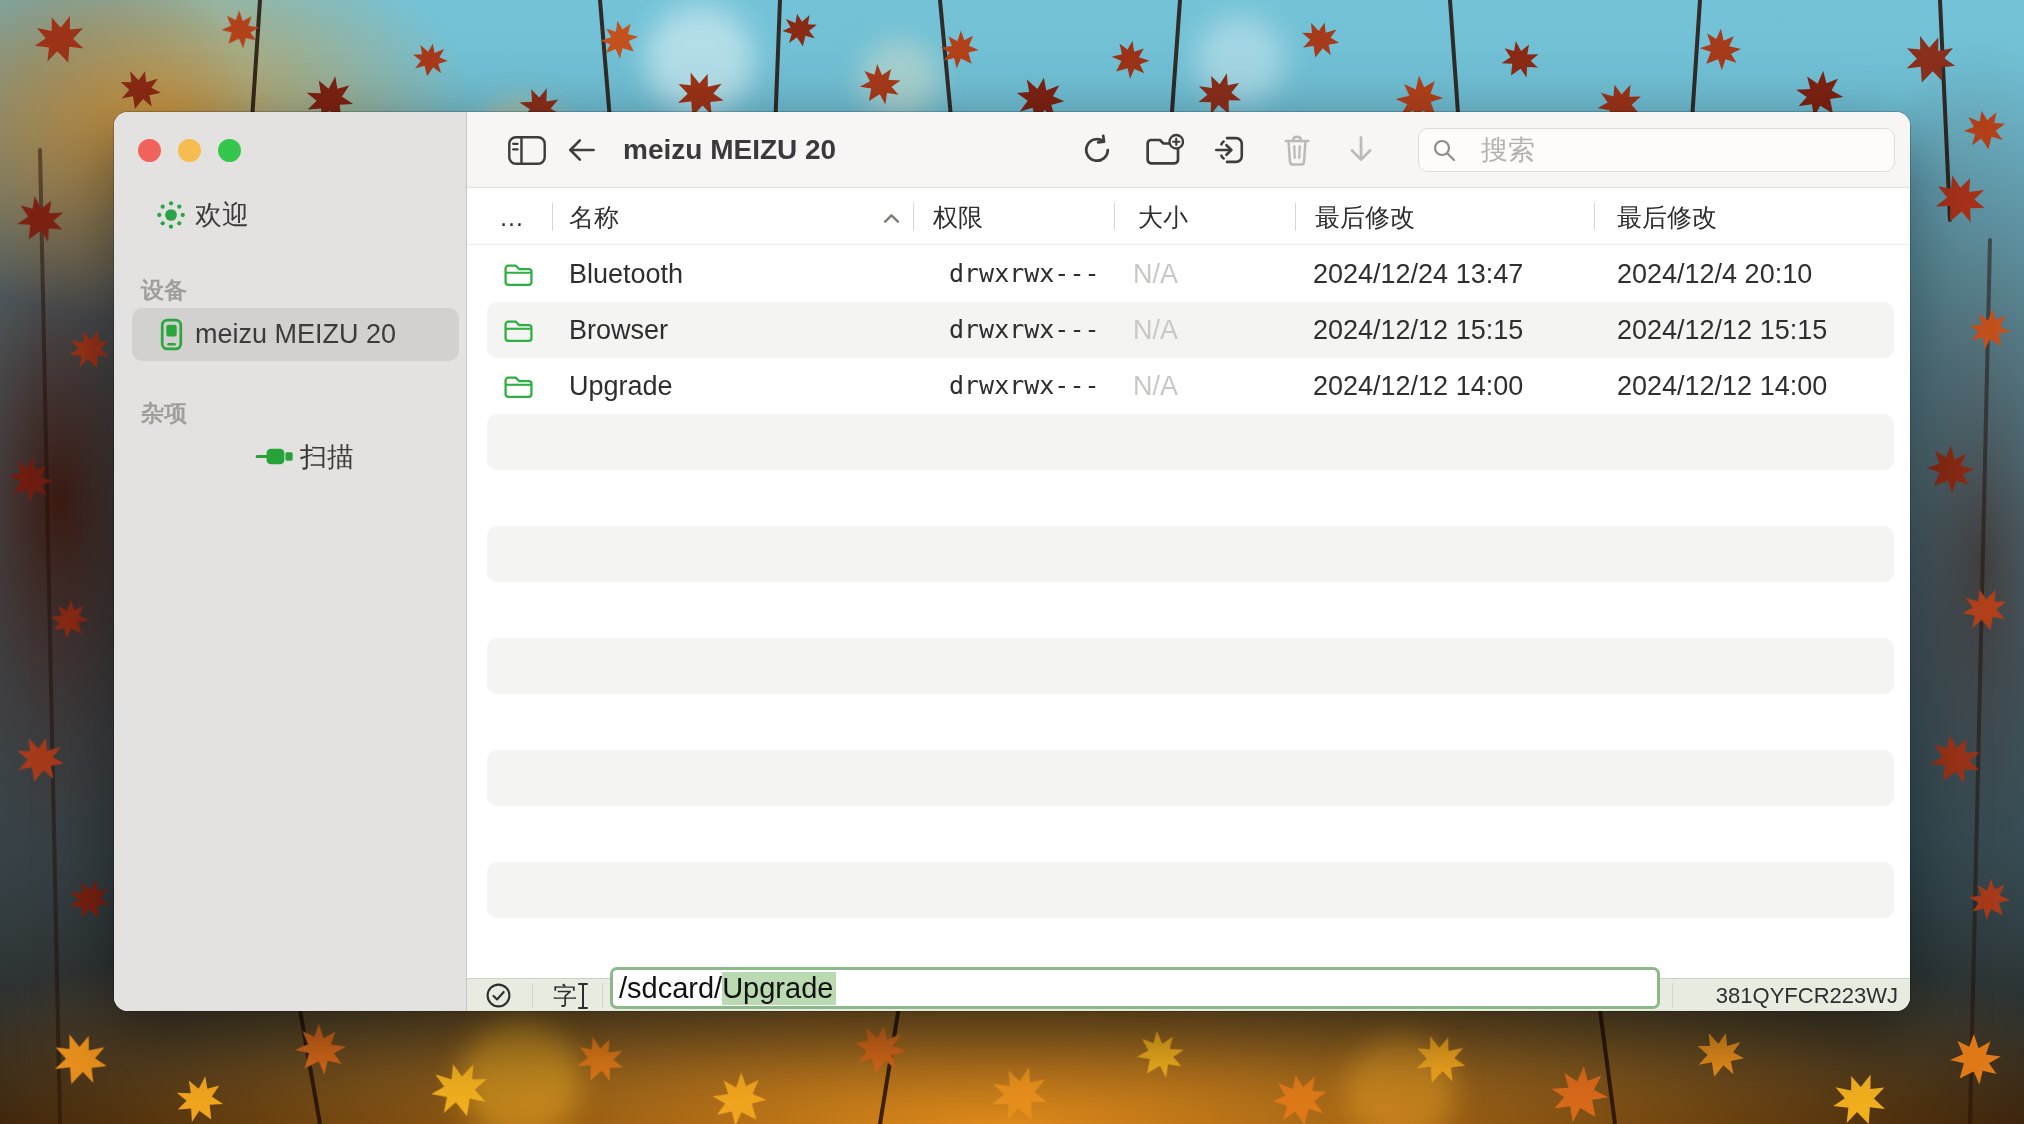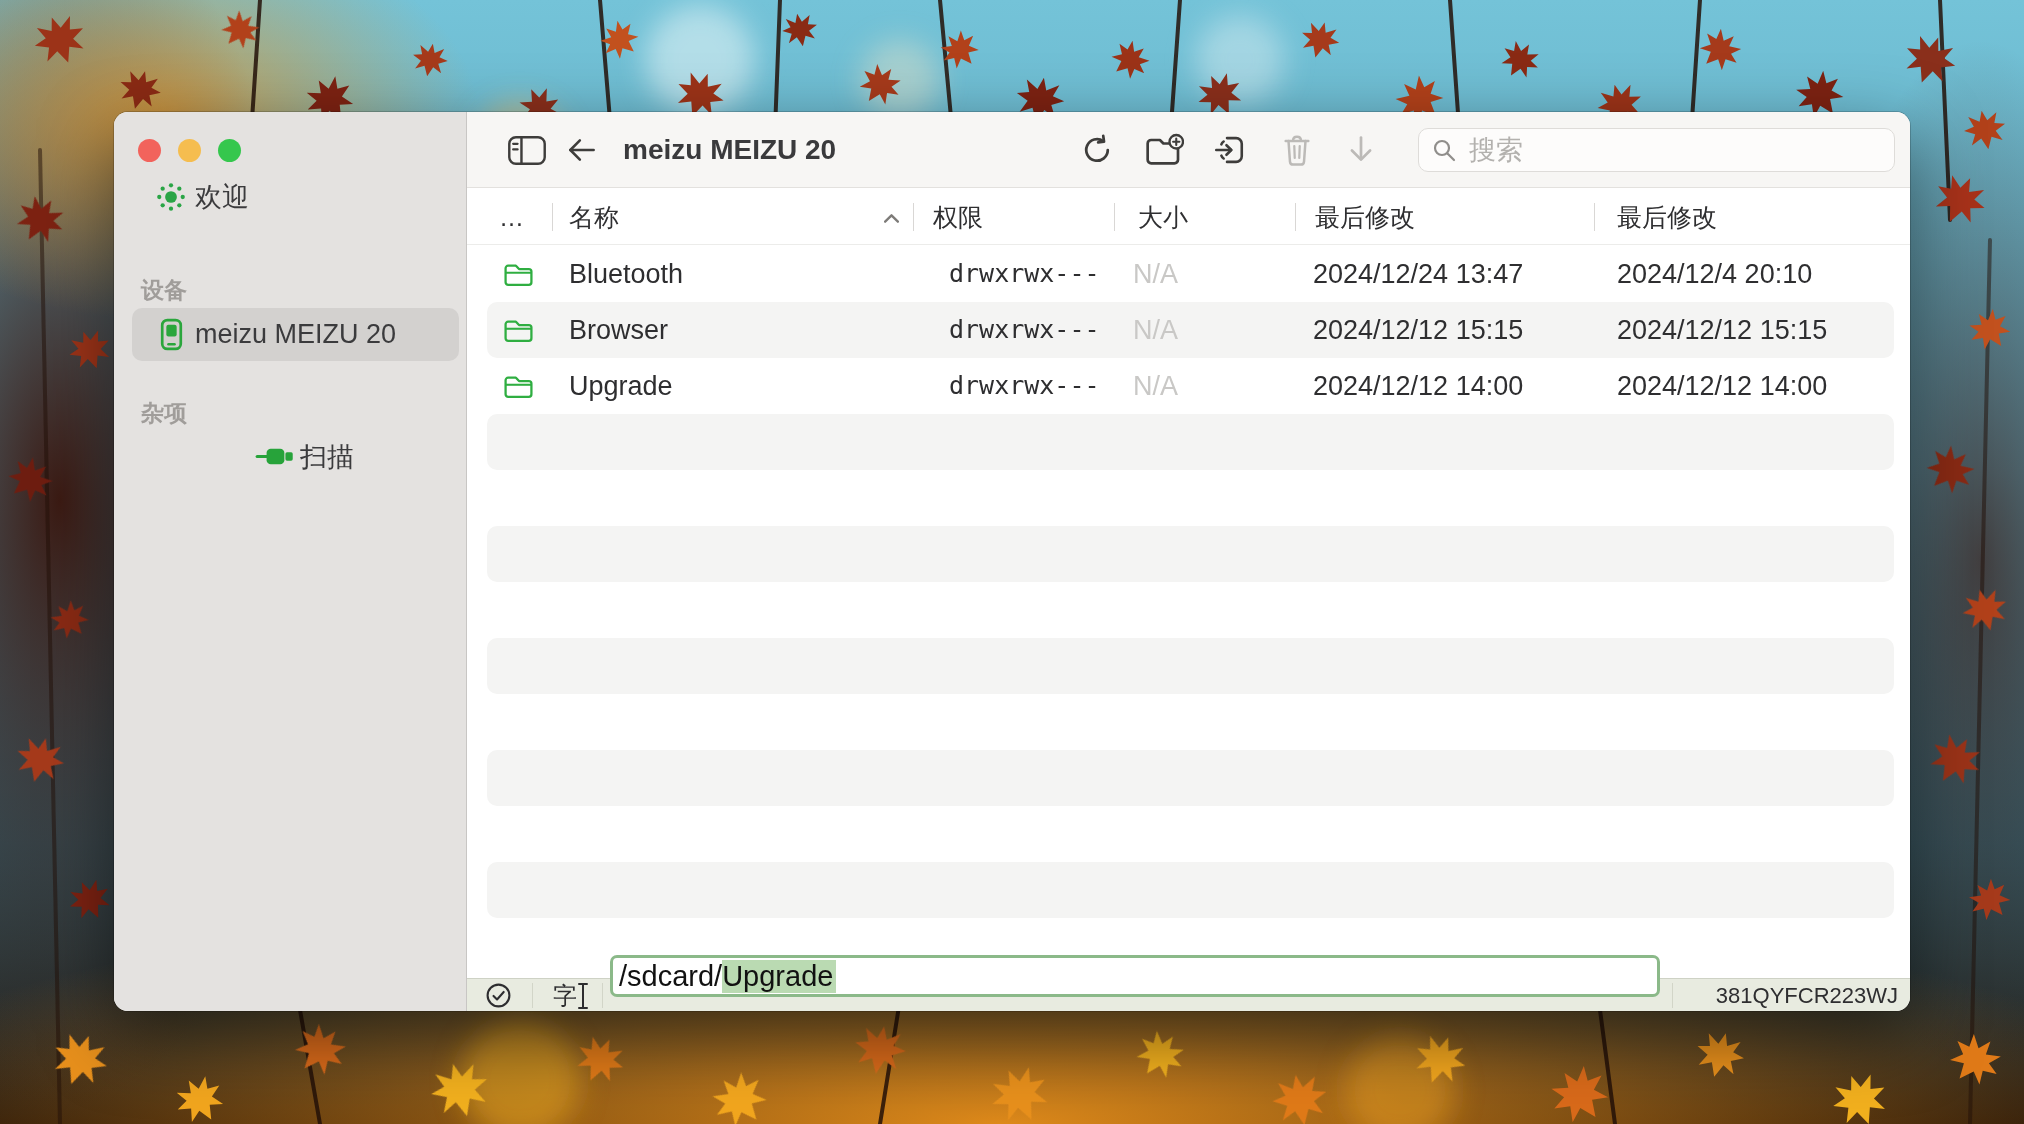--- a/index.html
+++ b/index.html
@@ -23,42 +23,42 @@
   .traffic { position:absolute; left:24px; top:27px; display:flex; gap:17px; }
   .tl { width:23px; height:23px; border-radius:50%; display:inline-block; }
   .tl.red    { background:#f2635c; }
   .tl.yellow { background:#f5bd4f; }
   .tl.green  { background:#35c74d; }
 
   .side-item { position:absolute; left:18px; width:327px; height:53px; border-radius:10px;
                display:flex; align-items:center; color:#3b3b3d; font-size:27px; cursor:default; }
   .side-item .sicon { width:46px; margin-left:16px; display:flex; justify-content:center; }
   .side-item .slabel { margin-left:1px; }
-  .side-item.welcome  { top:58px; }
+  .side-item.welcome  { top:76px; }
   .side-item.selected { top:196px; background:#d3d1cf; }
   .side-item.scan     { top:318px;justify-content:center; }
   .side-header { position:absolute; left:27px; color:#a09d9a; font-size:23px; font-weight:600; }
   .side-header.devices { top:163px; }
   .side-header.misc    { top:286px; }
 
   
   .main { position:absolute; left:353px; top:0; width:1443px; height:100%; }
 
   
   .toolbar { position:absolute; left:0; top:0; width:100%; height:76px;
              background:#f7f6f4; border-bottom:1px solid #e3e1de; }
   .tbtn { position:absolute; top:0; height:76px; width:44px; display:flex;
           align-items:center; justify-content:center; }
   .ttitle { position:absolute; left:156px; top:0; height:76px; line-height:76px;
             font-size:28px; font-weight:700; color:#3a3a3c; white-space:nowrap; }
   .searchbox { position:absolute; left:951px; top:16px; width:477px; height:44px;
                background:#fdfcfb; border:1px solid #dedcd9; border-radius:10px;
                display:flex; align-items:center; }
   .searchbox svg { margin-left:12px; flex:0 0 auto; }
-  .searchbox input { border:none; outline:none; background:transparent; margin-left:12px;
+  .searchbox input { border:none; outline:none; background:transparent; margin-left:24px;
                      font-size:27px; color:#3a3a3c; width:380px;
                      font-family:"Liberation Sans","DejaVu Sans",sans-serif; }
   .searchbox input::placeholder { color:#b3b1ae; }
 
   
   .thead { position:absolute; left:0; top:77px; width:100%; height:56px; background:#fff;
            border-bottom:1px solid #ececea; font-size:25px; color:#2f2f31; font-weight:500; }
   .thead .hc { position:absolute; top:0; height:56px; line-height:56px; white-space:nowrap; }
   .hdiv { position:absolute; top:14px; width:1px; height:28px; background:#d9d7d5; }
 
@@ -79,21 +79,21 @@
 
   
   .statusbar { position:absolute; left:0; bottom:0; width:100%; height:33px;
                background:#e8ebe0; border-top:1px solid #ced2c5; }
   .sdiv { position:absolute; top:4px; width:1px; height:25px; background:#d2d5c8; }
   .scheck { position:absolute; left:18px; top:3px; }
   .ime { position:absolute; left:86px; top:1px; height:31px; display:flex; align-items:center;
          font-size:24px; color:#2d2d2f; }
   .serial { position:absolute; right:12px; top:0; height:33px; line-height:33px;
             font-size:22px; color:#2e2e30; }
-  .pathinput { position:absolute; left:143px; bottom:14px; width:1050px; height:42px;
+  .pathinput { position:absolute; left:143px; bottom:2px; width:1050px; height:42px;
                background:#fff; border:3px solid #8bb989; border-radius:7px; z-index:5;
                display:flex; align-items:center; font-size:29px; color:#111; overflow:hidden; }
   .pathinput .pre { margin-left:6px; white-space:pre; }
   .pathinput .sel { background:#badab2; white-space:pre; padding-right:3px; }
 
   svg { display:block; }
 </style>
 </head>
 <body>
 

